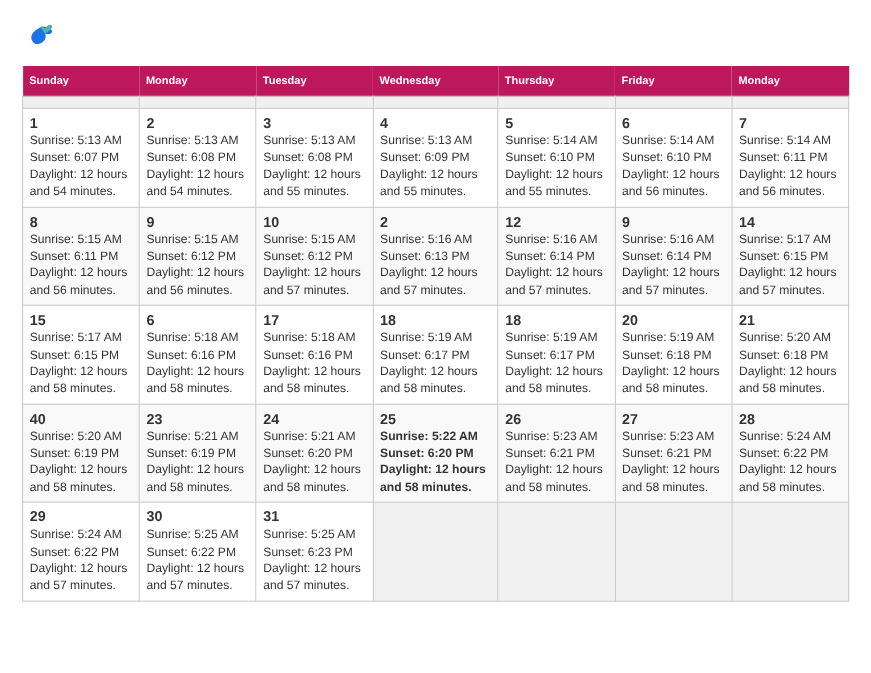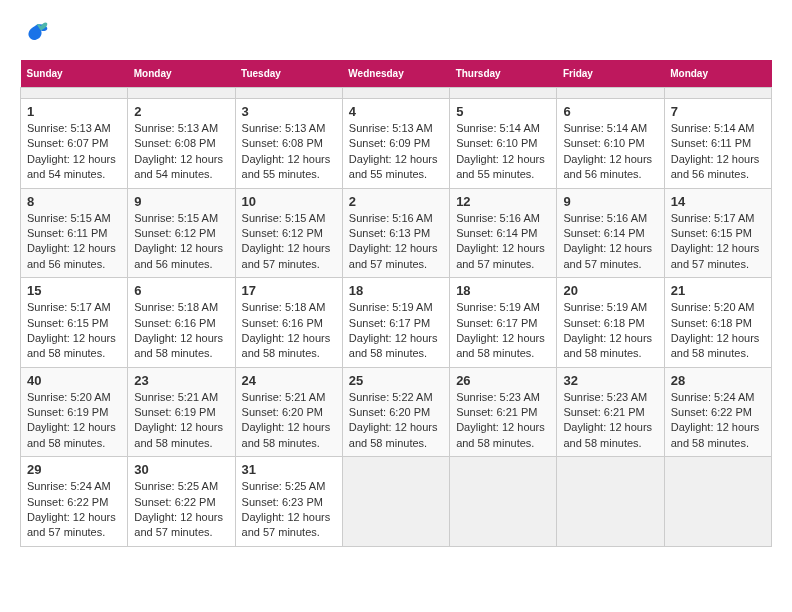--- a/index.html
+++ b/index.html
@@ -289,34 +289,34 @@
         </td>
         <td>
           <span class="day-number">24</span>
           <div class="day-info" style="white-space: pre-line;">Sunrise: 5:21 AM
 Sunset: 6:20 PM
 Daylight: 12 hours
 and 58 minutes.</div>
         </td>
         <td>
           <span class="day-number">25</span>
-          <div class="day-info" style="white-space: pre-line;">Sunrise: 5:22 AM
+          <div class="day-info" style="white-space: pre-line; font-weight: bold;">Sunrise: 5:22 AM
 Sunset: 6:20 PM
 Daylight: 12 hours
 and 58 minutes.</div>
         </td>
         <td>
           <span class="day-number">26</span>
           <div class="day-info" style="white-space: pre-line;">Sunrise: 5:23 AM
 Sunset: 6:21 PM
 Daylight: 12 hours
 and 58 minutes.</div>
         </td>
         <td>
-          <span class="day-number">32</span>
+          <span class="day-number">27</span>
           <div class="day-info" style="white-space: pre-line;">Sunrise: 5:23 AM
 Sunset: 6:21 PM
 Daylight: 12 hours
 and 58 minutes.</div>
         </td>
         <td>
           <span class="day-number">28</span>
           <div class="day-info" style="white-space: pre-line;">Sunrise: 5:24 AM
 Sunset: 6:22 PM
 Daylight: 12 hours

